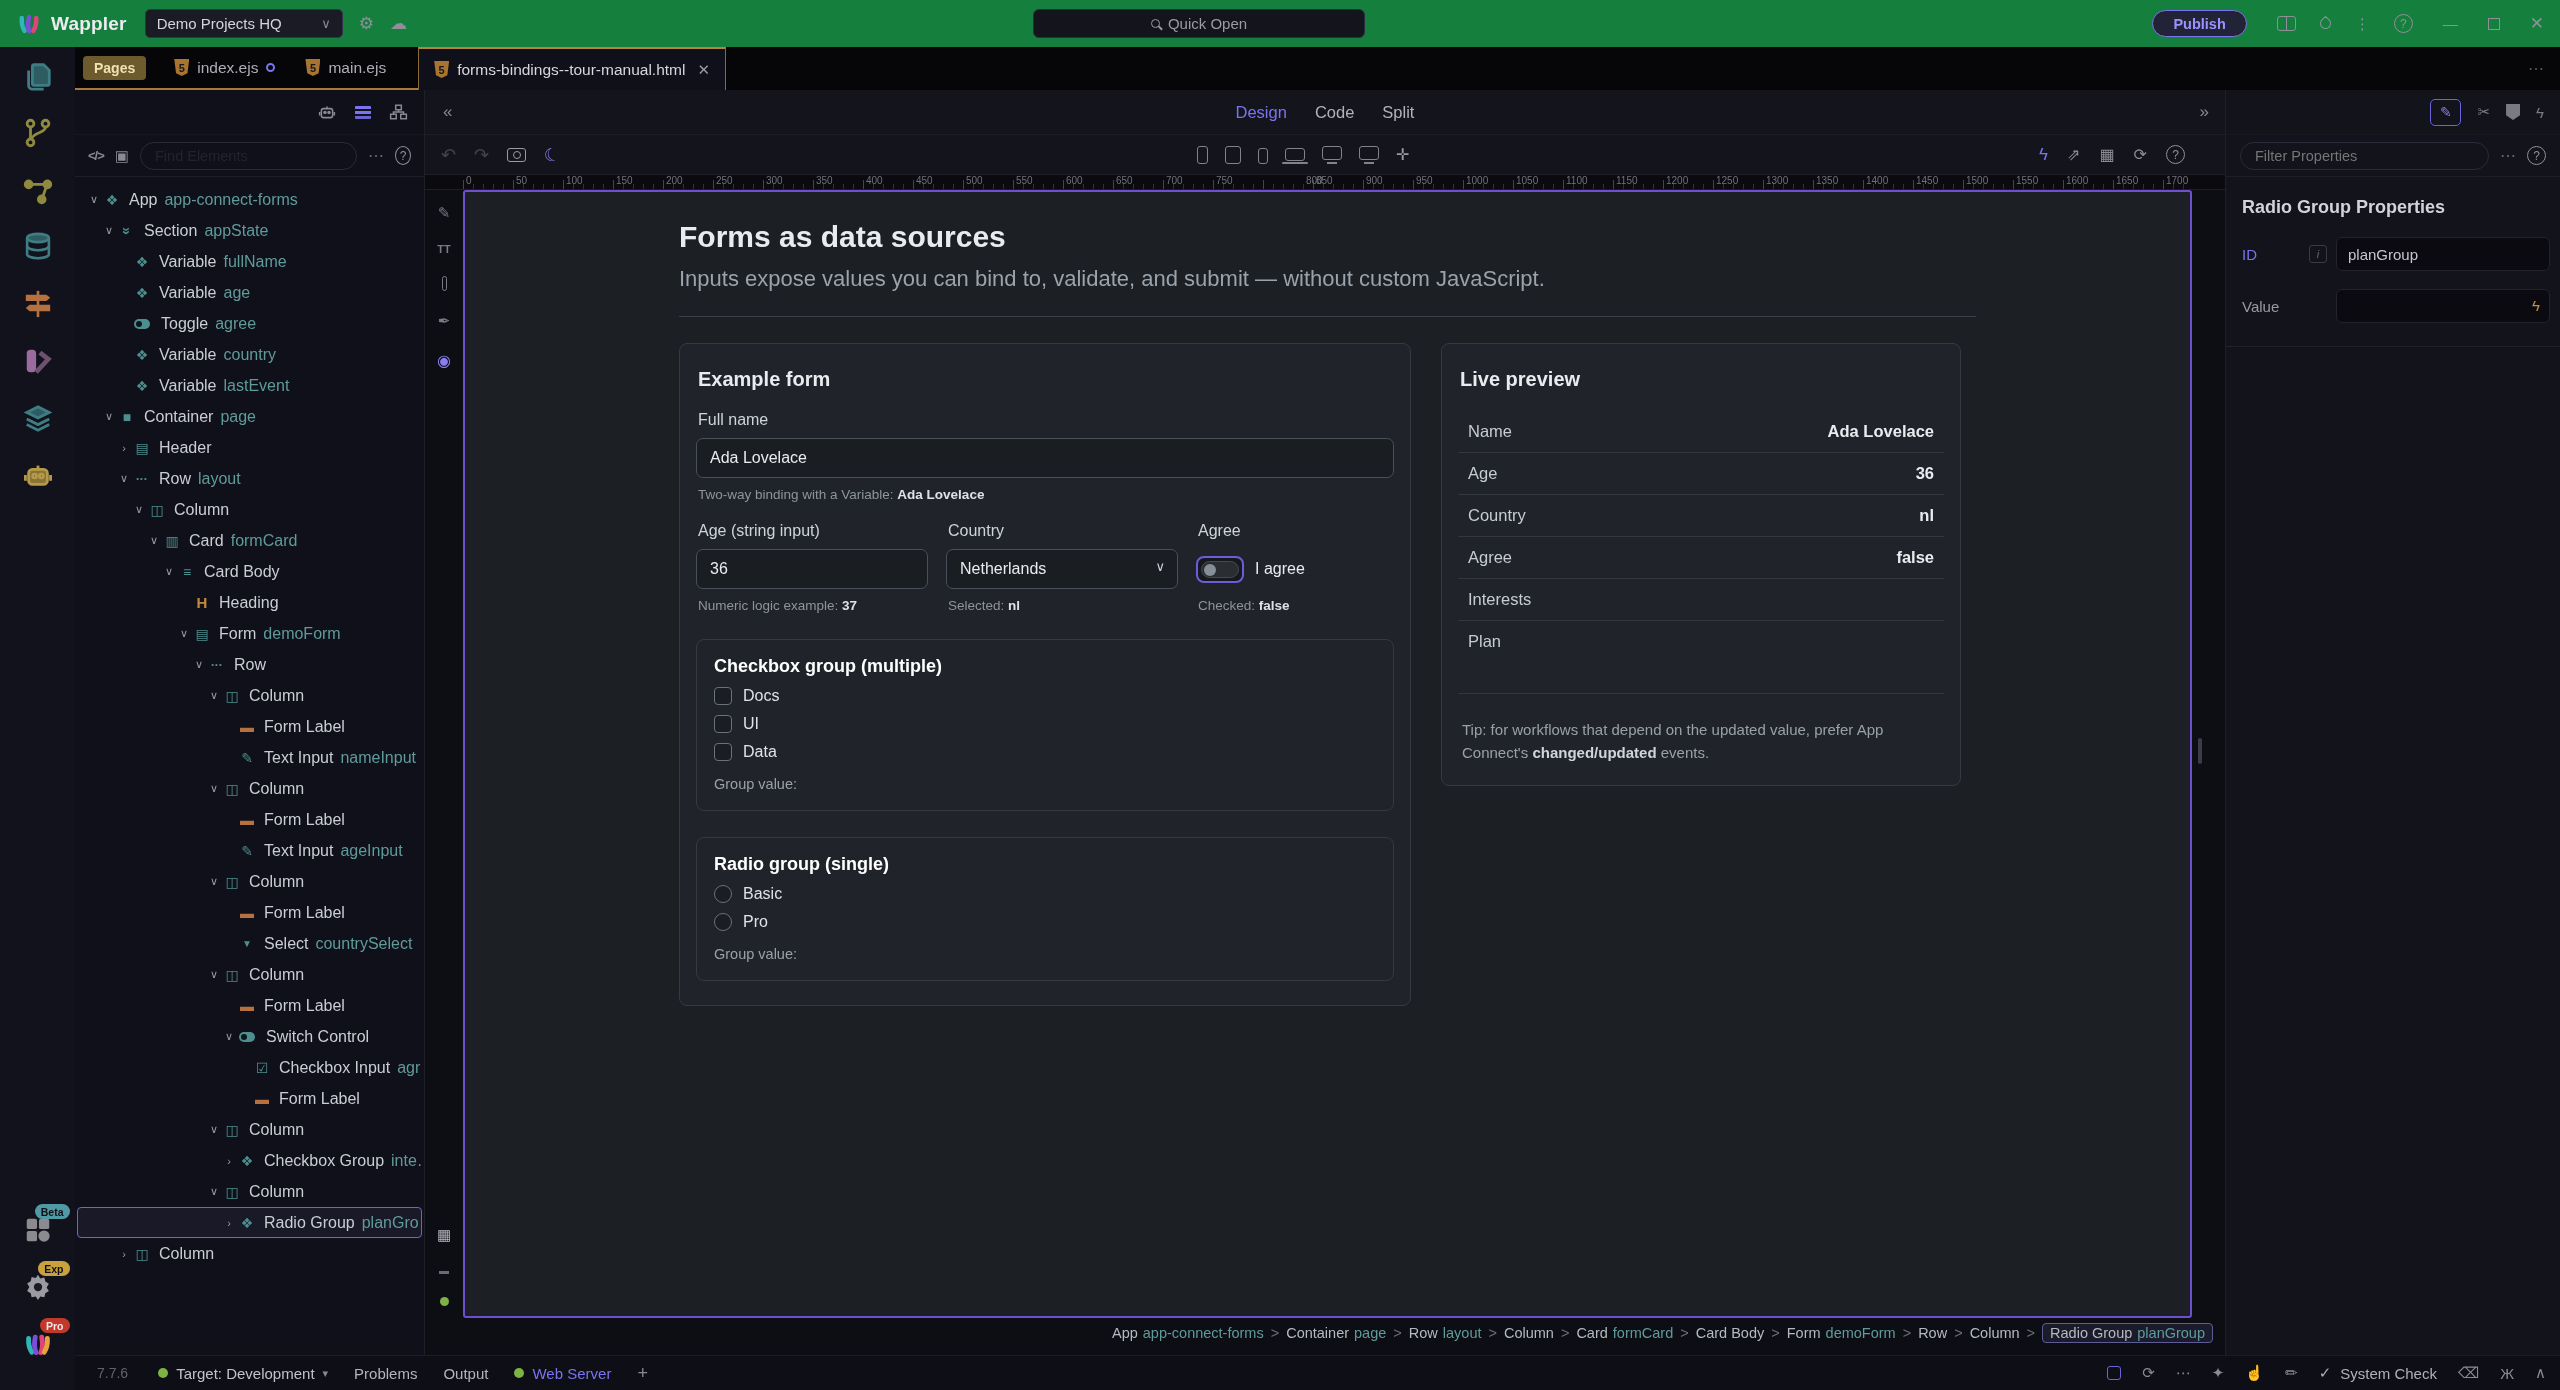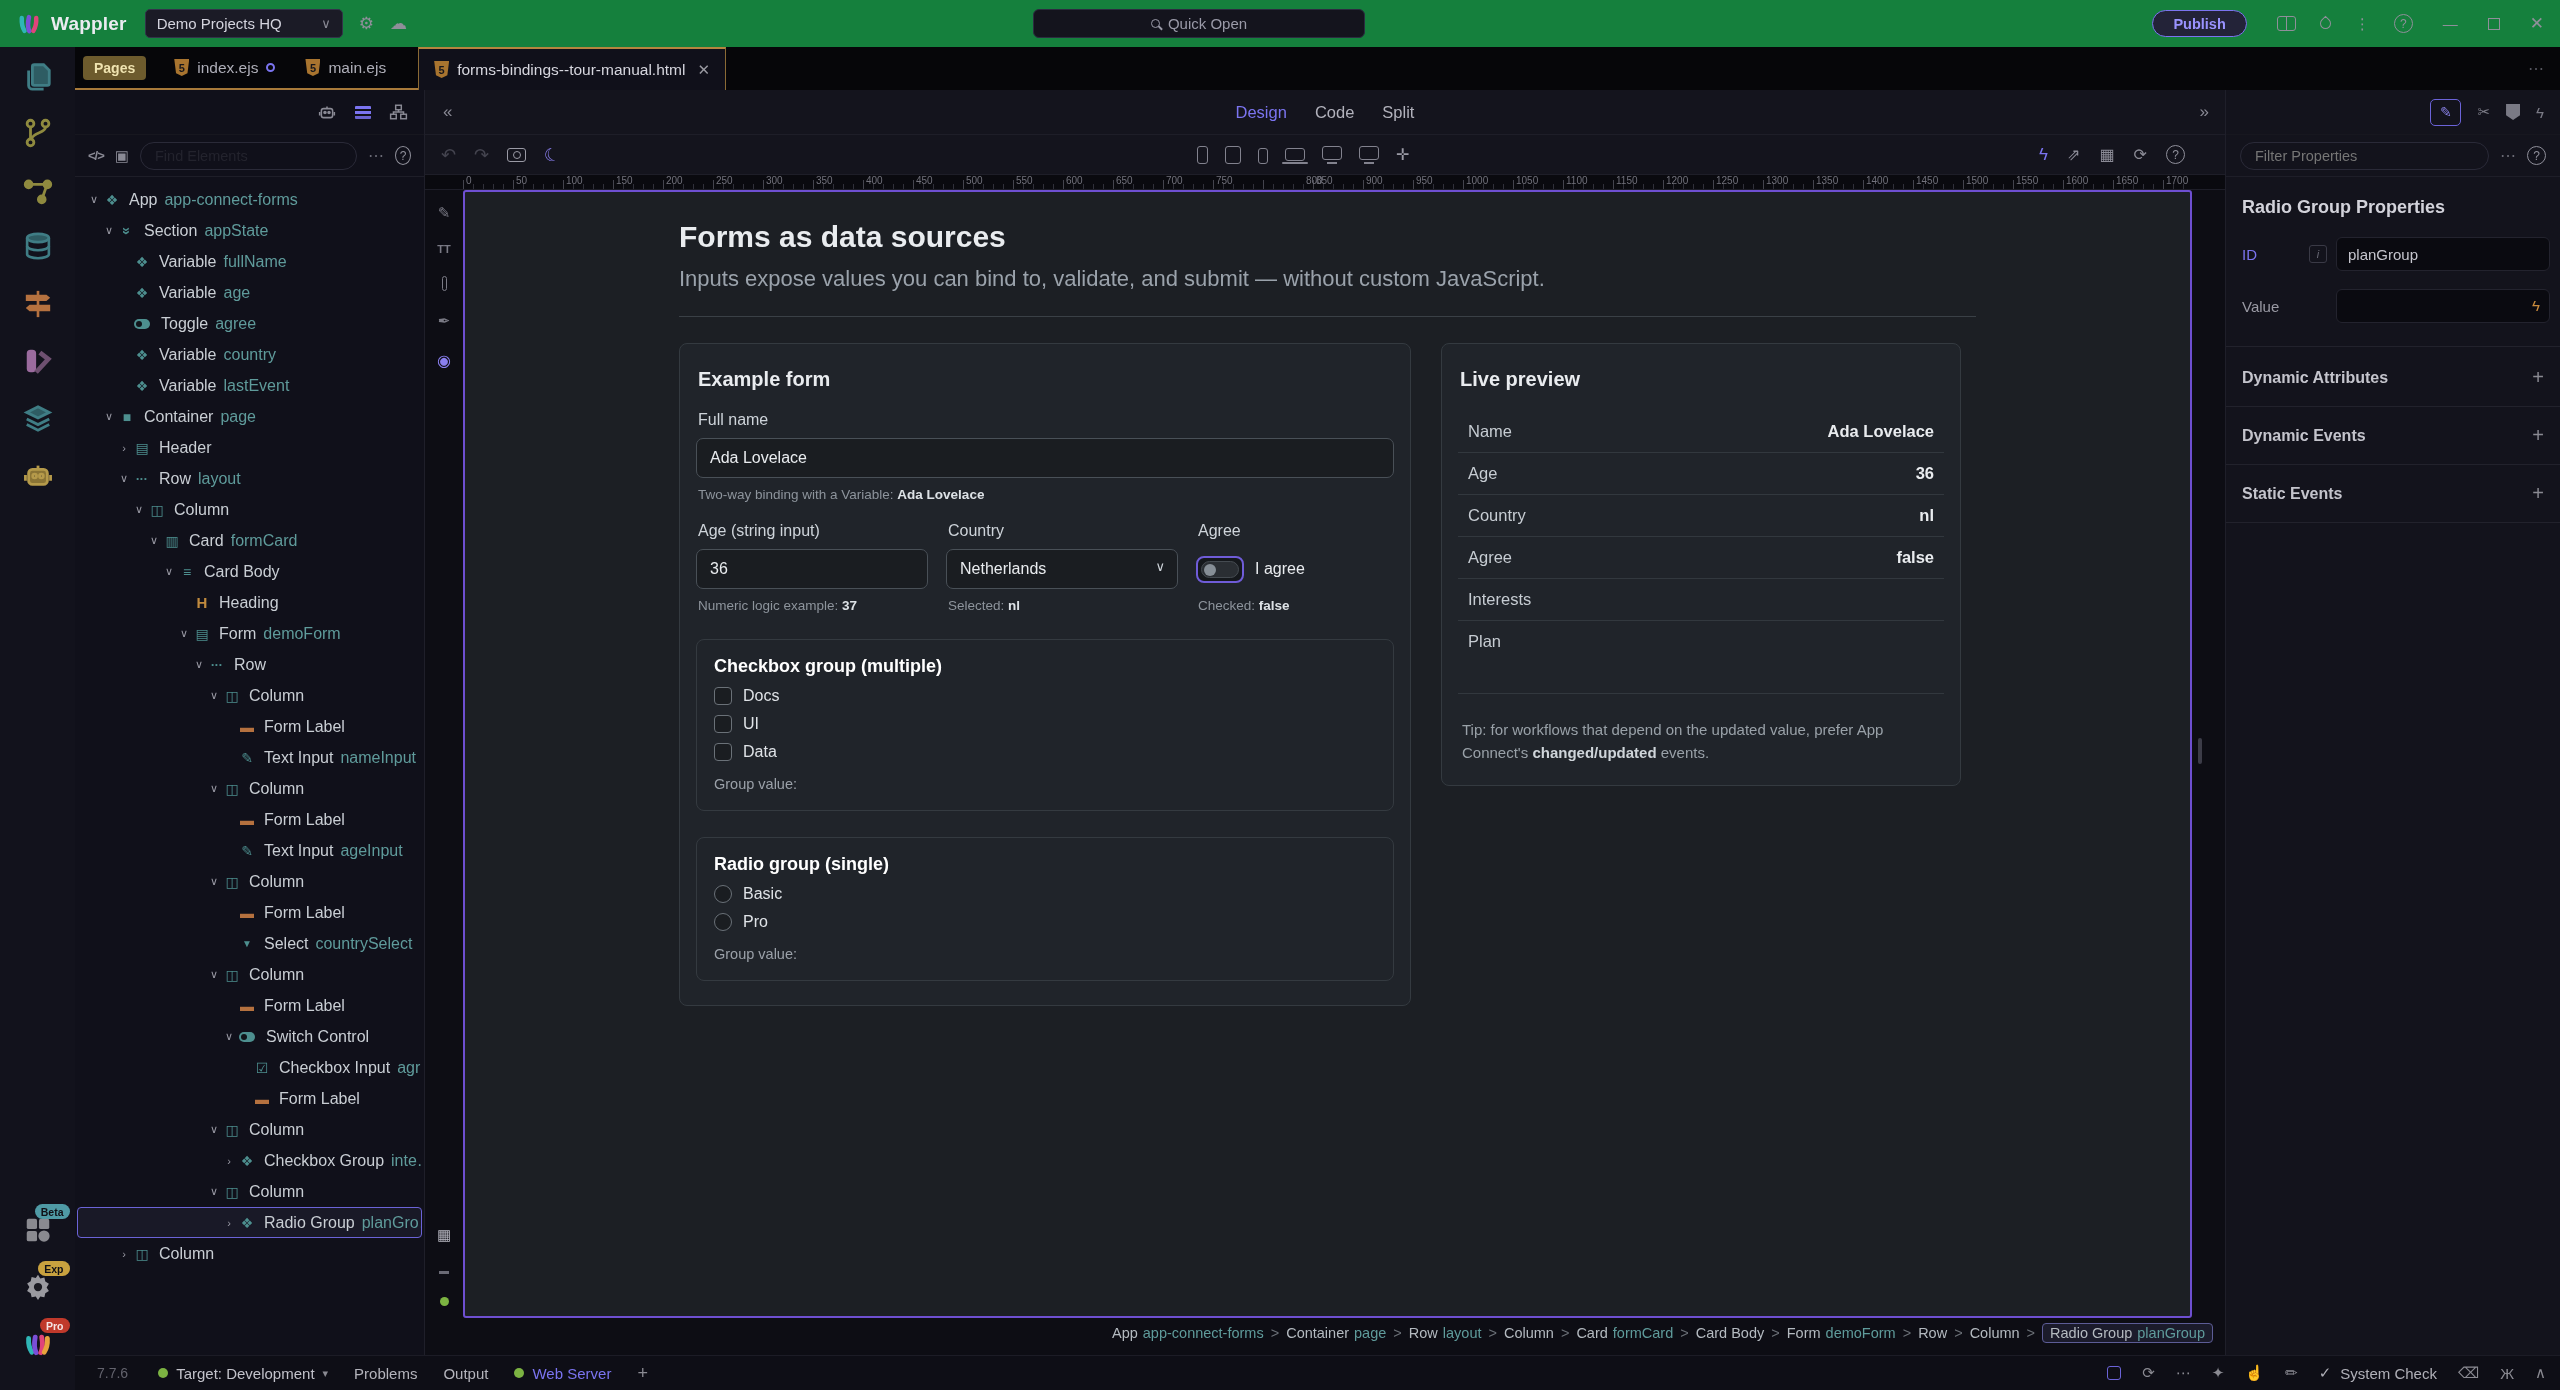--- a/index.html
+++ b/index.html
@@ -878,34 +878,20 @@
           </div>
           <div class="proprow" style="margin-top:8px">
             <span class="proplabel">Value</span>
             <span style="width:18px;flex:0 0 auto"></span>
             <span class="pinwrap">
               <input class="pinput" value="" style="">
               <span class="pbolt g-bolt"></span>
             </span>
           </div>
           <div class="pdivider"></div>
-          <div id="propsections">
-              <div class="psec">
-                <span>Dynamic Attributes</span>
-                <span class="g-plus"></span>
-              </div>
-              <div class="psec">
-                <span>Dynamic Events</span>
-                <span class="g-plus"></span>
-              </div>
-              <div class="psec">
-                <span>Static Events</span>
-                <span class="g-plus"></span>
-              </div>
-            </div>
         </div>
       </div>
 
       <div class="statusbar">
         <span class="sb-ver">7.7.6</span>
         <span class="sb-item">
           <span class="sb-dot"></span>
           <span class="sb-target">Target: Development</span>
           <span class="g-caret"></span>
         </span>

